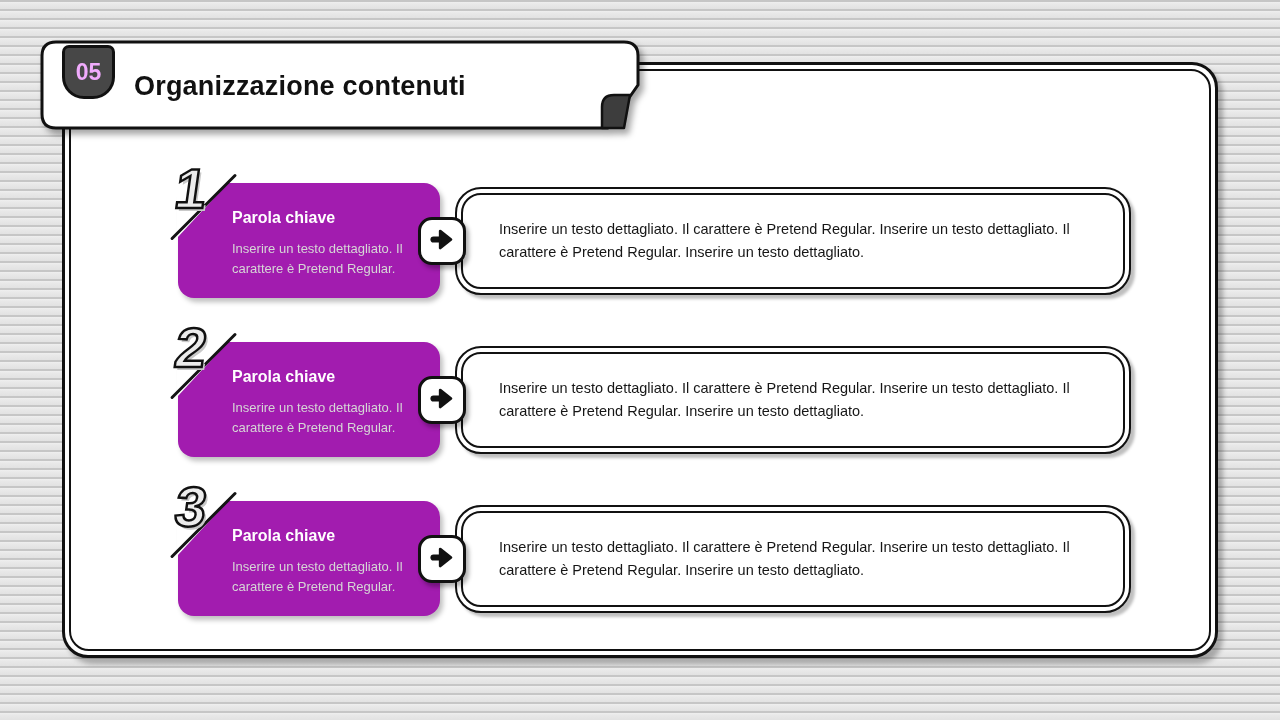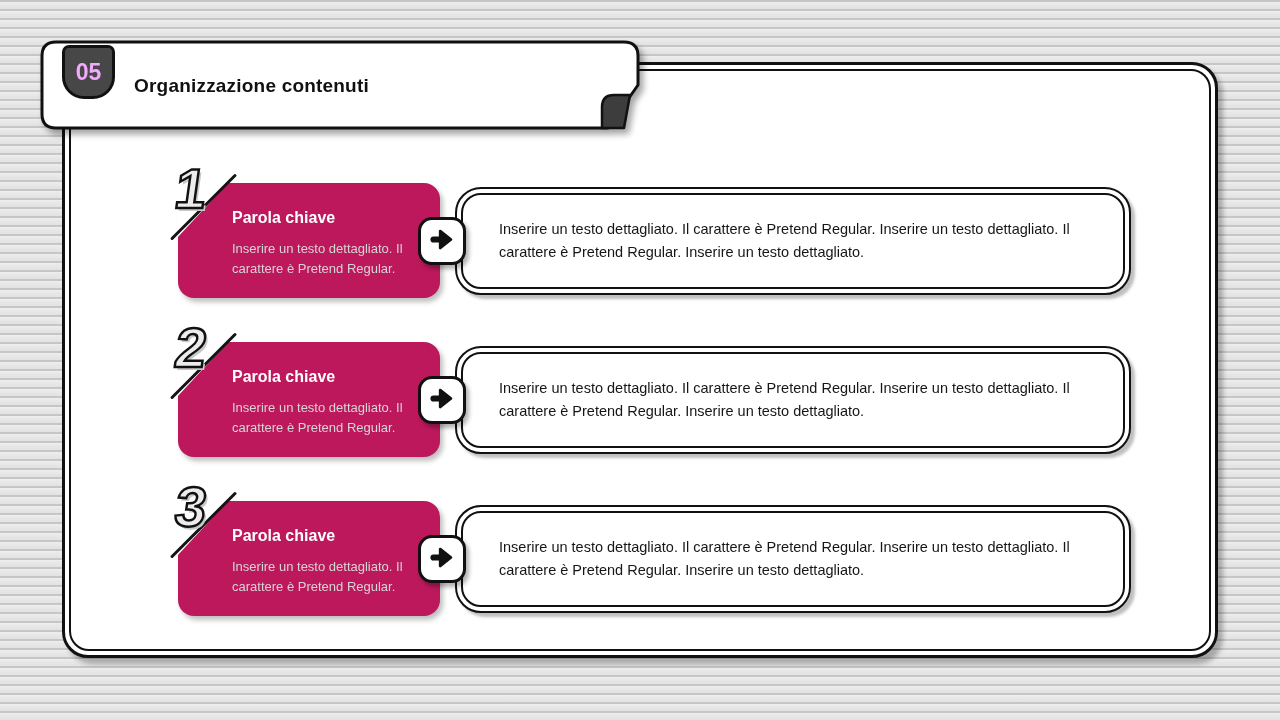--- a/index.html
+++ b/index.html
@@ -28,26 +28,26 @@
   .slide-badge{
     left:62px;top:45px;width:53px;height:54px;
     background:#474747;border:3px solid #111;
     border-radius:7px 7px 22px 22px;
     display:flex;align-items:center;justify-content:center;
     color:#f0abfc;font-size:23px;font-weight:bold;
     box-sizing:border-box;
   }
   .slide-title{
     left:134px;top:69px;height:34px;line-height:34px;
-    font-size:19px;font-weight:bold;color:#111;letter-spacing:0.2px;
+    font-size:27px;font-weight:bold;color:#111;letter-spacing:0.2px;
   }
 
   
   .keyword-box{
-    left:113px;width:262px;height:115px;background:#be185d;
+    left:113px;width:262px;height:115px;background:#a21caf;
     border-radius:16px;box-shadow:3px 4px 5px rgba(0,0,0,0.25);
     box-sizing:border-box;color:#fff;
   }
   .keyword-title{
     position:absolute;left:54px;top:26px;font-size:16px;font-weight:bold;color:#ffffff;
   }
   .keyword-summary{
     position:absolute;left:54px;top:56px;width:200px;
     font-size:13px;line-height:20px;color:#d6d6d6;
   }

